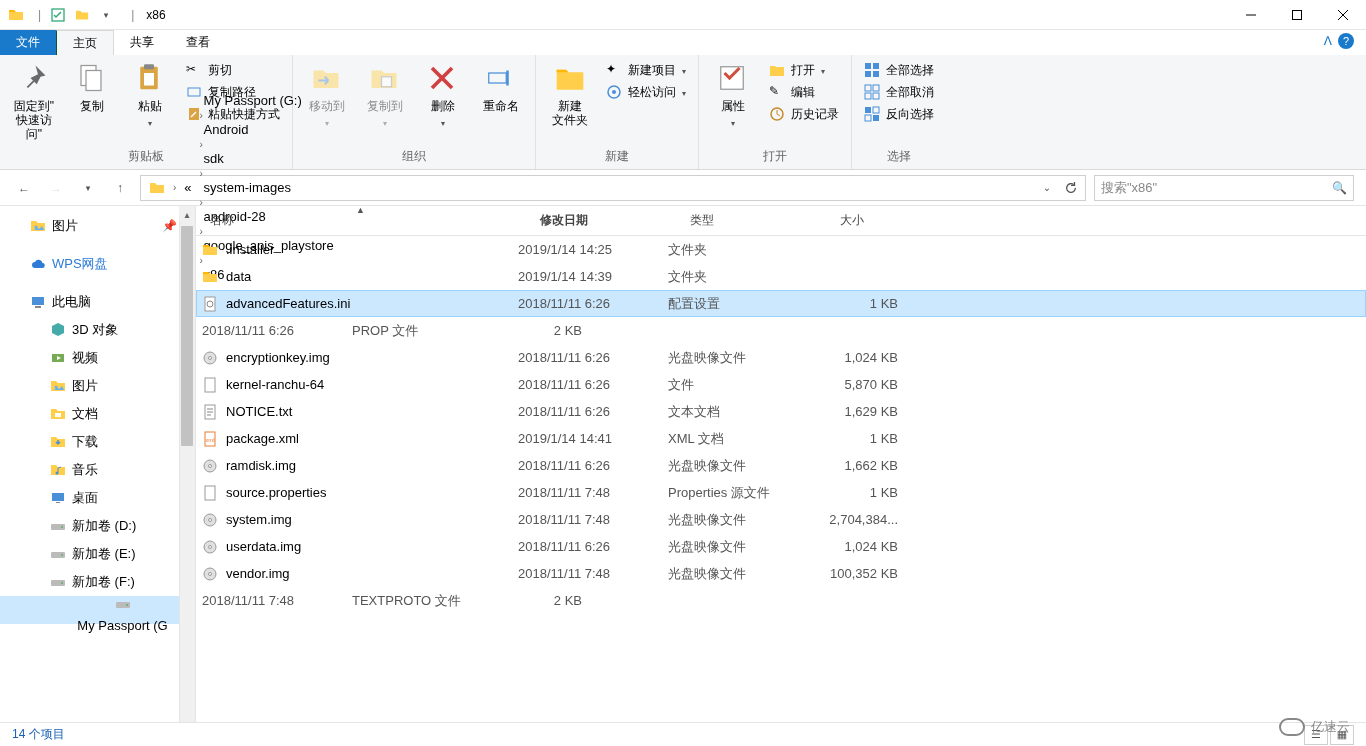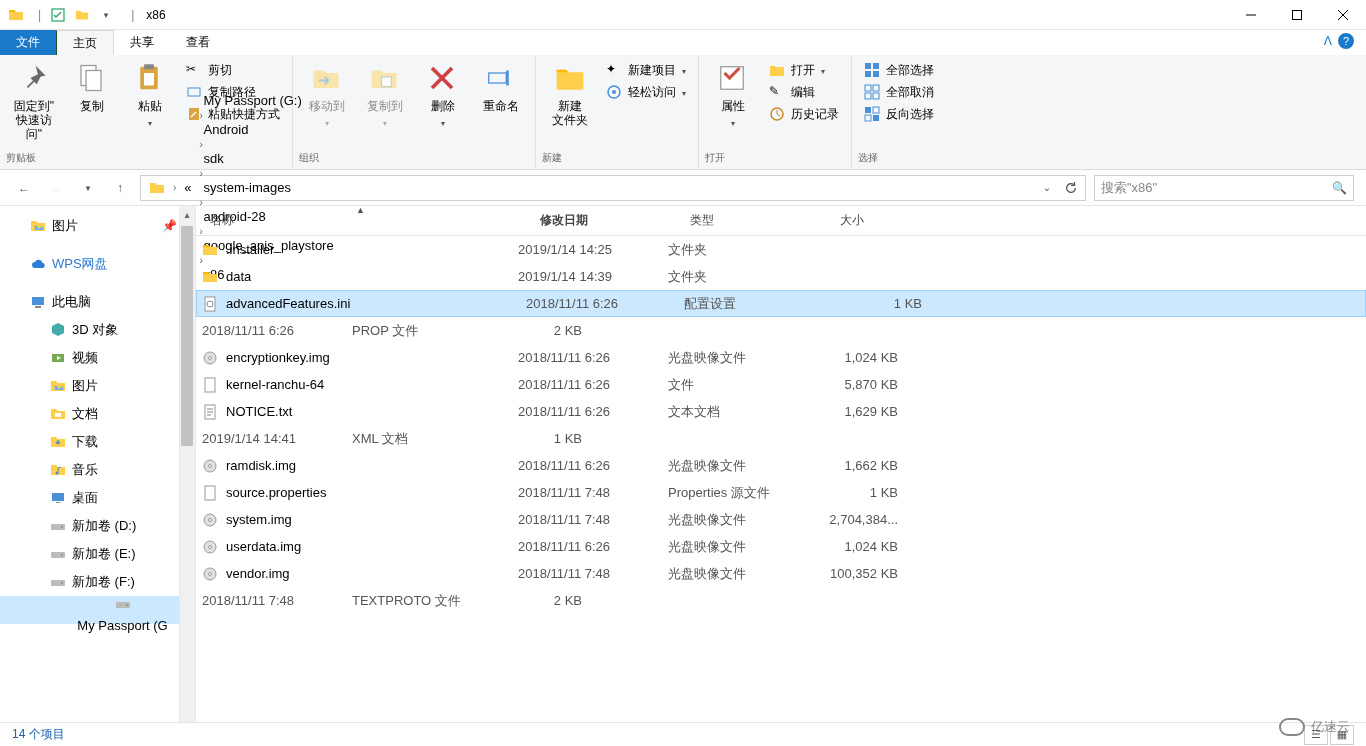--- a/index.html
+++ b/index.html
@@ -21,21 +21,21 @@
 .ribbon-tab.file { background: #1979ca; color: #fff; }
 .ribbon-tab.active { background: #f5f6f7; border-top: 1px solid #d9d9d9; border-left: 1px solid #14532d; border-right: 1px solid #d9d9d9; }
 .ribbon-help { position: absolute; right: 12px; top: 3px; display: flex; gap: 6px; align-items: center; }
 .ribbon-help .chev { color: #1979ca; cursor: pointer; }
 .ribbon-help .help { width: 16px; height: 16px; border-radius: 50%; background: #1979ca; color: #fff; display: flex; align-items: center; justify-content: center; font-size: 11px; cursor: pointer; }
 
 
 .ribbon { height: 115px; background: #f5f6f7; border-bottom: 1px solid #dadada; display: flex; }
 .ribbon-group { border-right: 1px solid #e1e2e3; padding: 4px 6px 2px 6px; display: flex; flex-direction: column; }
 .ribbon-group-content { flex: 1; display: flex; align-items: flex-start; gap: 2px; }
-.ribbon-group-label { font-size: 10px; color: #666; padding: 2px 0; }
+.ribbon-group-label { text-align: center; font-size: 12px; color: #666; padding: 2px 0; }
 .rbtn-large { width: 56px; display: flex; flex-direction: column; align-items: center; justify-content: flex-start; padding: 4px 2px; cursor: pointer; text-align: center; gap: 4px; }
 .rbtn-large .ic { width: 32px; height: 32px; }
 .rbtn-large .lbl { font-size: 12px; line-height: 14px; }
 .rbtn-small { height: 22px; display: flex; align-items: center; gap: 6px; padding: 0 6px; cursor: pointer; font-size: 12px; white-space: nowrap; }
 .rbtn-small .ic { width: 16px; height: 16px; }
 .rcol { display: flex; flex-direction: column; }
 .disabled { opacity: 0.45; pointer-events: none; }
 
 
 .navrow { height: 36px; display: flex; align-items: center; padding: 0 12px; gap: 8px; border-bottom: 1px solid #e5e5e5; }
@@ -68,21 +68,21 @@
 .filepane { flex: 1; display: flex; flex-direction: column; }
 .columns { height: 30px; display: flex; align-items: center; border-bottom: 1px solid #e5e5e5; font-size: 12px; color: #444; }
 .col { padding-left: 14px; display: flex; align-items: center; height: 100%; border-right: 1px solid transparent; cursor: pointer; }
 .col.name { width: 330px; position: relative; }
 .col.date { width: 150px; font-weight: bold; }
 .col.type { width: 150px; }
 .col.size { width: 100px; justify-content: flex-start; }
 .sort-ind { position: absolute; left: 50%; top: -1px; transform: translateX(-50%); color: #555; font-size: 9px; }
 .rows { }
 .row { height: 27px; display: flex; align-items: center; font-size: 13px; cursor: default; padding-left: 6px; }
-.row.selected { background: #cce8ff; outline: 1px solid #99d1ff; outline-offset: -1px; gap: 8px; }
+.row.selected { background: #cce8ff; outline: 1px solid #99d1ff; outline-offset: -1px; }
 .cell-name { width: 316px; display: flex; align-items: center; gap: 8px; }
 .cell-name .fic { width: 16px; height: 16px; display: inline-flex; align-items: center; justify-content: center; }
 .cell-date { width: 150px; color: #555; }
 .cell-type { width: 150px; color: #555; }
 .cell-size { width: 100px; text-align: right; padding-right: 20px; color: #555; }
 
 
 .statusbar { position: absolute; bottom: 0; left: 0; right: 0; height: 24px; border-top: 1px solid #e5e5e5; display: flex; align-items: center; padding: 0 12px; font-size: 12px; color: #1a62b5; background: #fff; }
 .statusbar .view-toggles { margin-left: auto; display: flex; gap: 2px; }
 .view-toggle { width: 24px; height: 20px; border: 1px solid #cfcfcf; display: flex; align-items: center; justify-content: center; cursor: pointer; color: #555; font-size: 11px; }
@@ -645,20 +645,29 @@
                 <line x1="5" y1="11" x2="9" y2="11" stroke="#888"></line>
               </svg>
             </span>
             <span>NOTICE.txt</span>
           </div>
           <div class="cell-date">2018/11/11 6:26</div>
           <div class="cell-type">文本文档</div>
           <div class="cell-size">1,629 KB</div>
         </div>
         <div class="row">
+          <div class="cell-name">
+            <span class="fic">
+              <svg width="16" height="16" viewBox="0 0 16 16">
+                <rect x="3" y="1" width="10" height="14" fill="#fff" stroke="#e77c33"></rect>
+                <text x="8" y="11" font-size="6" text-anchor="middle" fill="#e77c33">xml</text>
+              </svg>
+            </span>
+            <span>package.xml</span>
+          </div>
           <div class="cell-date">2019/1/14 14:41</div>
           <div class="cell-type">XML 文档</div>
           <div class="cell-size">1 KB</div>
         </div>
         <div class="row">
           <div class="cell-name">
             <span class="fic">
               <svg width="16" height="16" viewBox="0 0 16 16">
                 <circle cx="8" cy="8" r="6" fill="#e0e0e0" stroke="#999"></circle>
                 <circle cx="8" cy="8" r="1.5" fill="#fff" stroke="#999"></circle>

